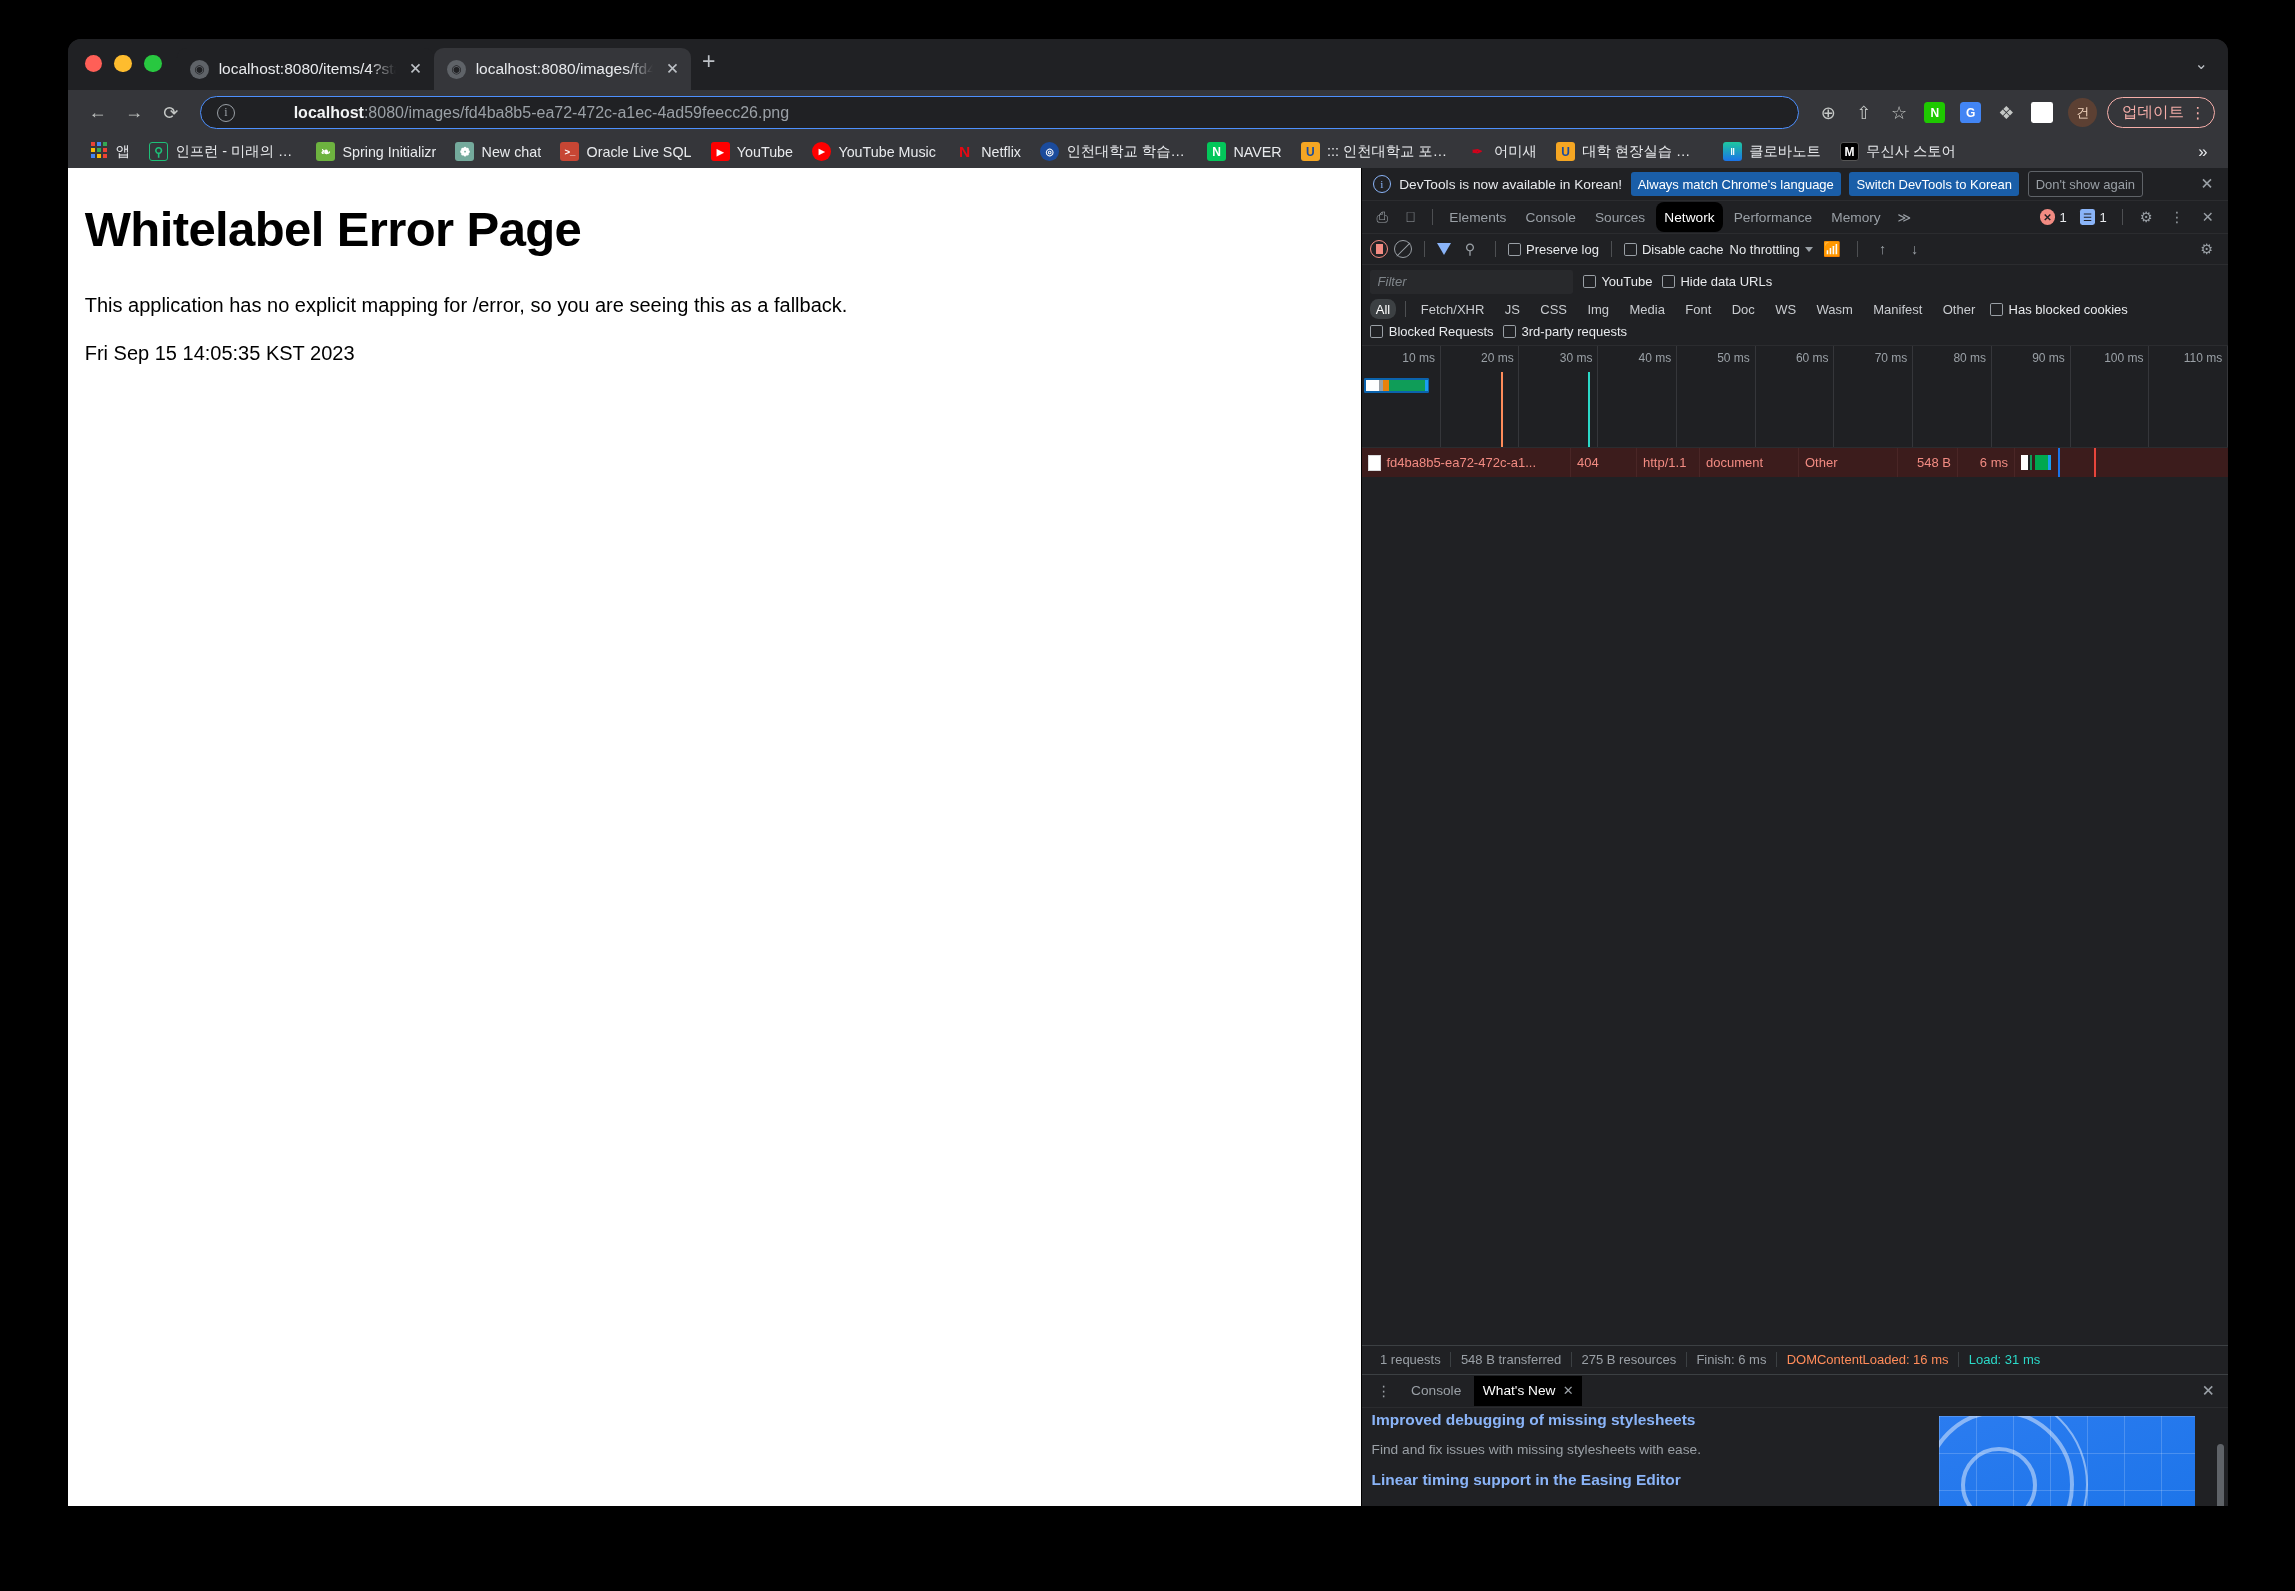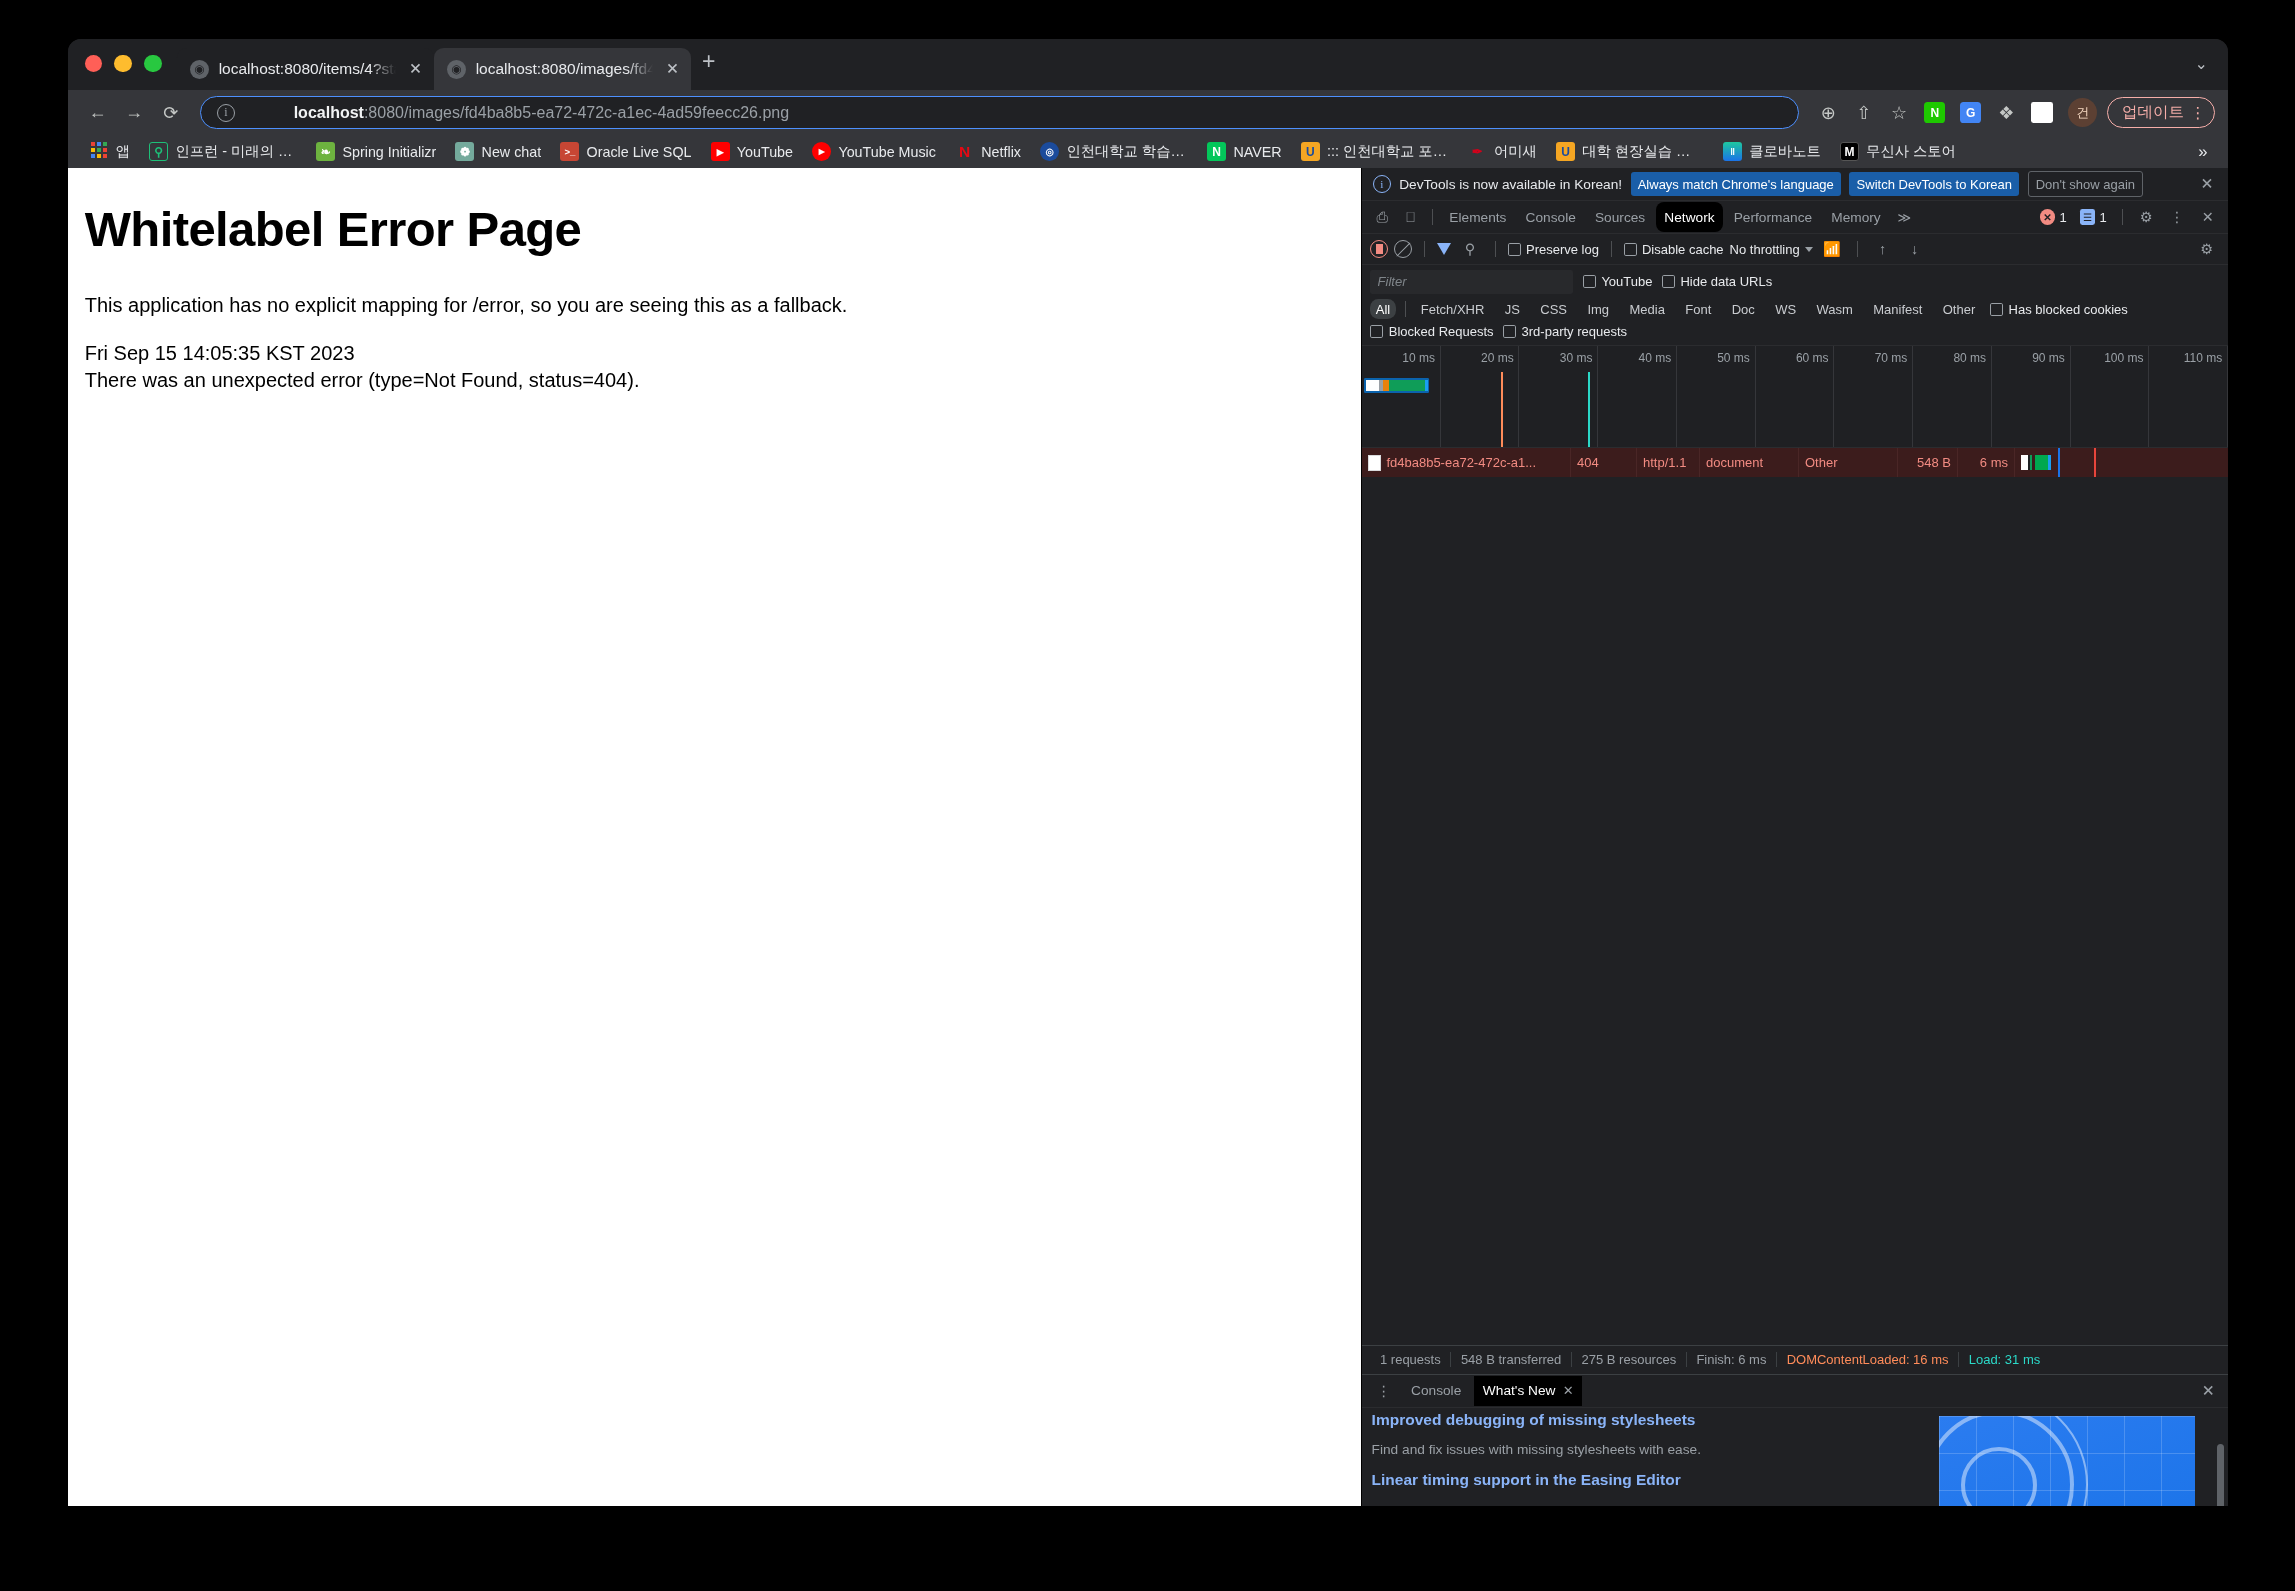--- a/index.html
+++ b/index.html
@@ -400,21 +400,20 @@
 
       <div class="bm-overflow">»</div>
     </div>
 
     <div class="content-row">
 
       <div class="page">
         <h1>Whitelabel Error Page</h1>
         <p>This application has no explicit mapping for /error, so you are seeing this as a fallback.</p>
         <div class="ts">Fri Sep 15 14:05:35 KST 2023</div>
-        <div class="err">There was an unexpected error (type=Not Found, status=404).</div>
       </div>
 
       <div class="devtools">
 
         <div class="dt-banner">
           <span class="info-ico">i</span>
           <span class="msg">DevTools is now available in Korean!</span>
           <span class="btn-blue">Always match Chrome's language</span>
           <span class="btn-blue">Switch DevTools to Korean</span>
           <span class="btn-ghost">Don't show again</span>

